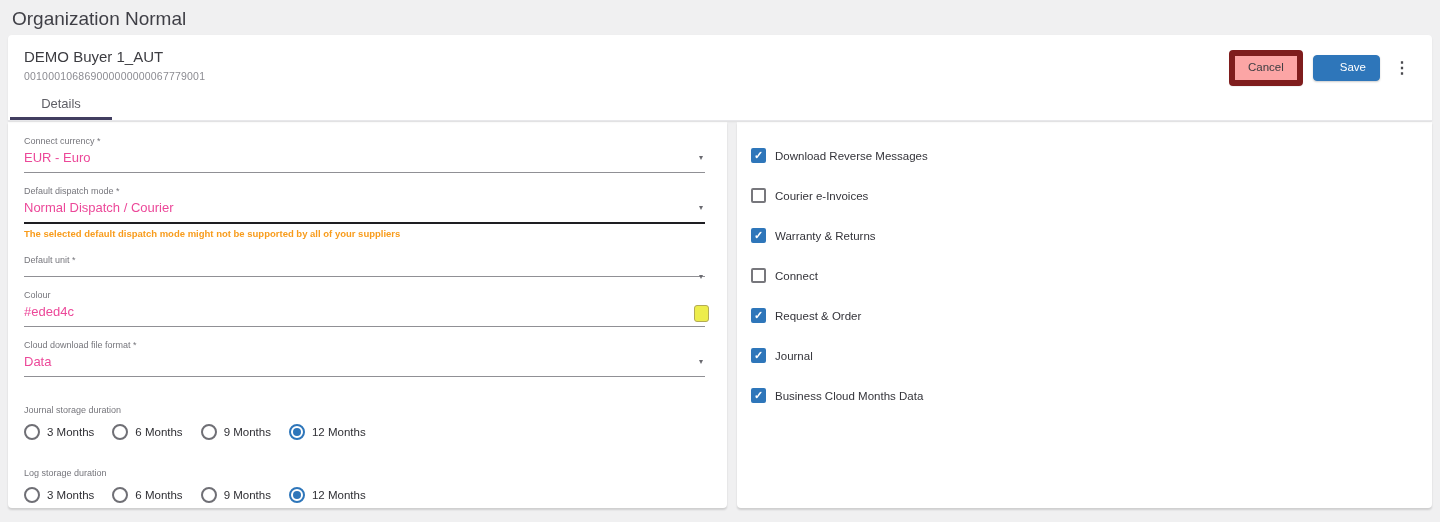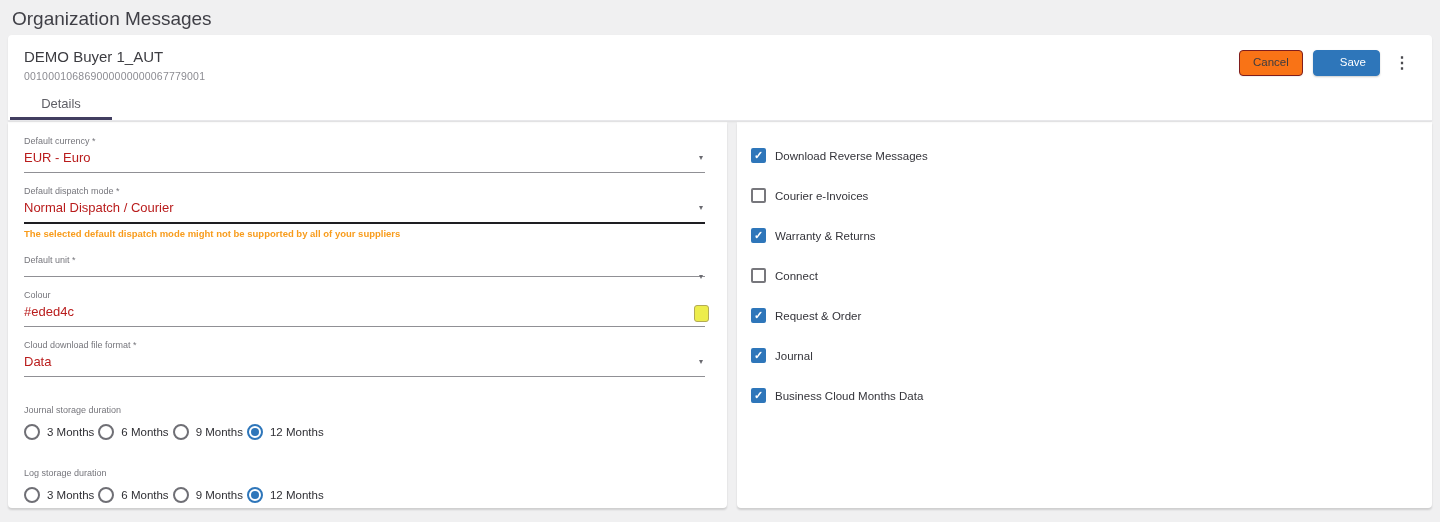--- a/index.html
+++ b/index.html
@@ -39,22 +39,22 @@
   .header-actions { display: flex; align-items: center; gap: 10px; margin-top: 2px; }
   .btn {
     font-family: "Liberation Sans", sans-serif;
     font-size: 11.5px;
     border-radius: 4px;
     padding: 6px 13px;
     cursor: pointer;
     line-height: 1;
   }
   .btn-cancel {
-    background: #f97316;
-    border: 1px solid #7f1d1d;
+    background: #fca5a5;
+    border: 6px solid #7f1d1d;
     color: #3c3c41;
     box-shadow: 0 1px 1px rgba(0,0,0,0.06);
   }
   .btn-save {
     background: var(--accent, #2e76ba);
     border: 1px solid var(--accent, #2e76ba);
     color: #fff;
     box-shadow: 0 1px 2px rgba(0,0,0,0.2);
     padding-left: 26px;
   }
@@ -110,21 +110,21 @@
   
   .field { position: relative; margin-bottom: 13px; }
   .field-label { font-size: 9px; color: #76767c; margin-bottom: 4px; }
   .field-value-wrap {
     position: relative;
     border-bottom: 1px solid #909095;
     padding-bottom: 7px;
     cursor: pointer;
   }
   .field-value-wrap.thick { border-bottom: 2px solid #1e1e22; }
-  .field-value { font-size: 13px; color: #b91c1c; }
+  .field-value { font-size: 13px; color: #ec4899; }
   .select-arrow {
     position: absolute;
     right: 2px; top: 3px;
     font-size: 8px;
     color: #6a6a70;
   }
   .field-warning {
     font-size: 9.5px;
     font-weight: bold;
     color: var(--warning, #f89c1c);
@@ -136,21 +136,21 @@
     right: -4px; bottom: 4px;
     width: 15px; height: 17px;
     border: 1px solid #b3ab56;
     border-radius: 3px;
     cursor: pointer;
   }
 
   
   .radio-group { margin-top: 28px; margin-bottom: 14px; }
   .radio-group-label { font-size: 9px; color: #76767c; margin-bottom: 9px; }
-  .radio-row { display: flex; gap: 4px; align-items: center; }
+  .radio-row { display: flex; gap: 18px; align-items: center; }
   .radio-item { display: flex; align-items: center; gap: 7px; cursor: pointer; }
   .radio-circle {
     width: 16px; height: 16px;
     border: 2px solid #6f6f75;
     border-radius: 50%;
     position: relative;
     flex: none;
   }
   .radio-circle.checked { border-color: var(--accent, #2e76ba); }
   .radio-circle .radio-dot { display: none; }
@@ -189,21 +189,21 @@
     line-height: 1;
   }
   .cb-row { display: flex; align-items: center; gap: 9px; }
   .cb-label { font-size: 11.5px; color: #34343a; }
 
   .feature-row { margin-bottom: 25px; }
 </style>
 </head>
 <body>
 
-<div class="page-title">Organization Messages</div>
+<div class="page-title">Organization Normal</div>
 
 <div class="header-card">
   <div class="header-top">
     <div>
       <div class="org-name">DEMO Buyer 1_AUT</div>
       <div class="org-id">001000106869000000000067779001</div>
     </div>
     <div class="header-actions">
       <button class="btn btn-cancel">Cancel</button>
       <button class="btn btn-save">Save</button>
@@ -213,21 +213,21 @@
   <div class="tab-bar">
     <div class="tab active">Details</div>
   </div>
 </div>
 
 <div class="content-row">
 
   <div class="panel panel-left">
 
     <div class="field">
-      <div class="field-label">Default currency *</div>
+      <div class="field-label">Connect currency *</div>
       <div class="field-value-wrap">
         <div class="field-value">EUR - Euro</div>
         <span class="select-arrow">▾</span>
       </div>
     </div>
 
     <div class="field" style="margin-bottom:4px;">
       <div class="field-label">Default dispatch mode *</div>
       <div class="field-value-wrap thick">
         <div class="field-value">Normal Dispatch / Courier</div>

